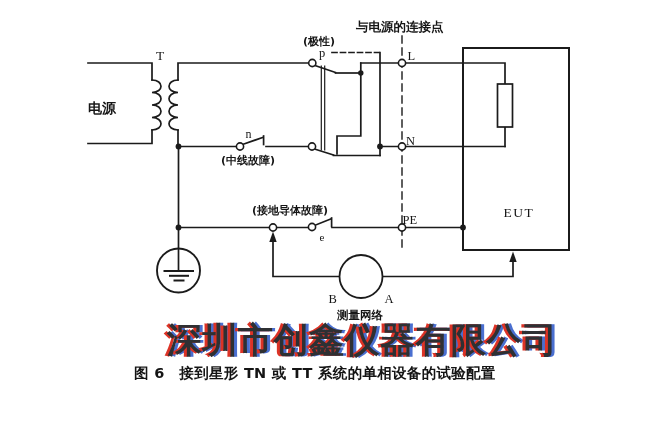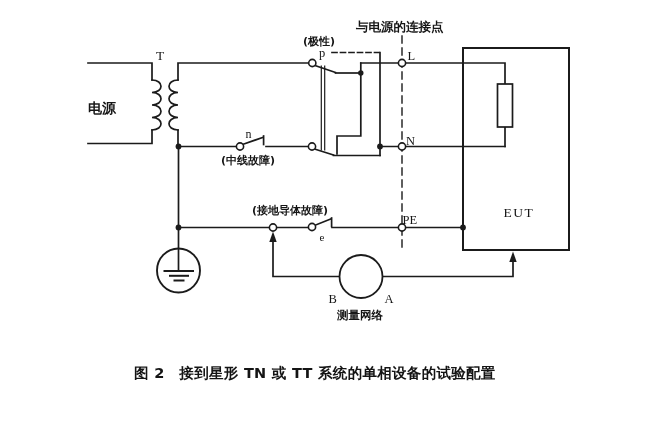--- a/index.html
+++ b/index.html
@@ -115,14 +115,15 @@
     <text class="cjk" x="221" y="163.5" font-size="11">(中线故障)</text>
     <text class="cjk" x="252" y="214" font-size="11">(接地导体故障)</text>
     <text class="lat" x="319.5" y="241" font-size="11">e</text>
     <text class="lat" x="402.5" y="224" font-size="12.5">PE</text>
     <text class="lat" x="503.5" y="216.5" font-size="13.5" letter-spacing="1.5">EUT</text>
     <text class="lat" x="328.5" y="302.5" font-size="12.5">B</text>
     <text class="lat" x="384.5" y="302.5" font-size="12.5">A</text>
     <text class="cjk" x="337" y="319" font-size="11.5">测量网络</text>
   </svg>
 
-  <div id="caption">图 2　接到星形 TN 或 TT 系统的单相设备的试验配置</div>
+  <div id="watermark">深圳市创鑫仪器有限公司</div>
+  <div id="caption">图 6　接到星形 TN 或 TT 系统的单相设备的试验配置</div>
 </div>
 
 </body></html>

